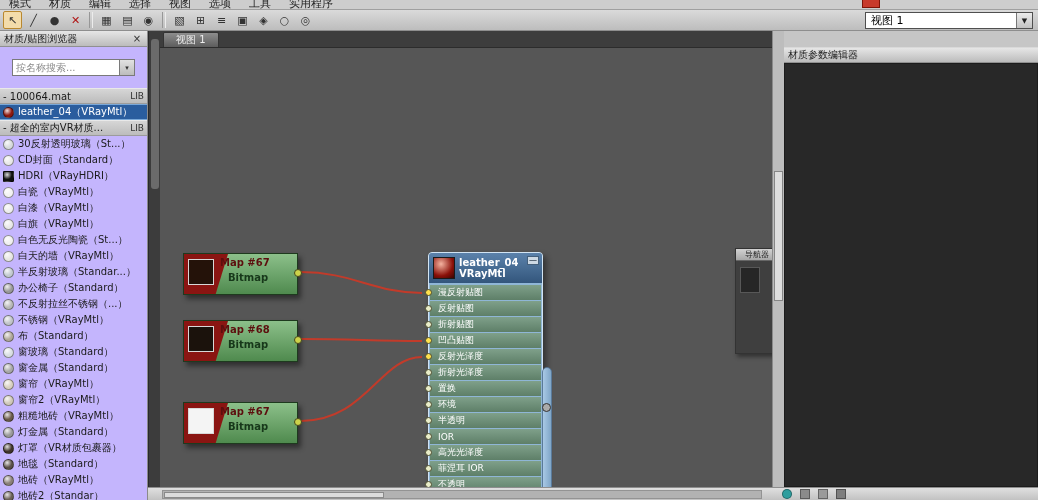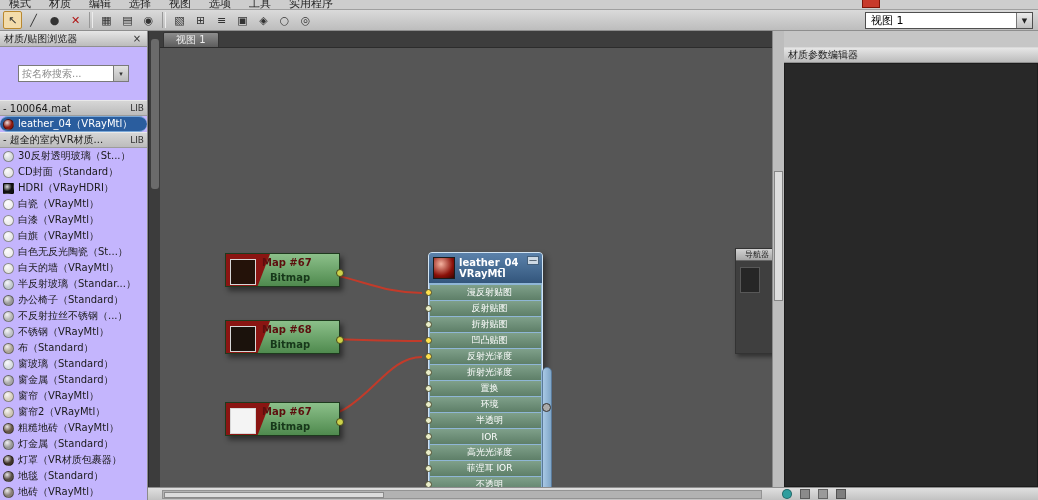--- a/index.html
+++ b/index.html
@@ -21,69 +21,69 @@
   .view-combo { position:absolute; right:5px; top:2px; width:168px; height:17px; background:#fff; border:1px solid #4f4f4f; display:flex; align-items:stretch; }
   .view-combo .vc-label { flex:1; display:flex; align-items:center; padding-left:5px; font-size:11px; color:#000; }
   .view-combo .arrow-btn { width:16px; background:linear-gradient(#ececec,#c3c3c3); border-left:1px solid #777; display:flex; align-items:center; justify-content:center; font-size:7px; color:#222; }
   .close-frag { position:absolute; right:158px; top:0; width:18px; height:8px; background:#c83a2b; border:1px solid #7e1407; border-top:none; }
 
   
   .browser { position:absolute; left:0; top:31px; width:148px; height:469px; background:#c4b5fd; border-right:1px solid #8a8a8a; display:flex; flex-direction:column; overflow:hidden; }
   .panel-header { height:16px; flex:none; background:linear-gradient(#e6e6e6,#bcbcbc); border-bottom:1px solid #909090; display:flex; align-items:center; padding:0 4px; font-size:10px; color:#222; }
   .panel-header .title { flex:1; white-space:nowrap; overflow:hidden; }
   .close-x { width:12px; height:12px; display:flex; align-items:center; justify-content:center; font-size:10px; color:#333; flex:none; }
-  .search-row { height:17px; flex:none; margin:18px; display:flex; }
+  .search-row { height:17px; flex:none; margin:12px; display:flex; }
   .search-input { flex:1; min-width:0; height:17px; border:1px solid #7a7a7a; background:#fff; font-size:10px; padding:0 3px; color:#444; }
   .search-input::placeholder { color:#8a8a8a; }
   .search-btn { width:15px; height:17px; background:linear-gradient(#e2e2e2,#bcbcbc); border:1px solid #7a7a7a; border-left:none; font-size:7px; display:flex; align-items:center; justify-content:center; color:#333; }
   .mat-list { flex:1; overflow:hidden; }
   .row { height:16px; display:flex; align-items:center; padding:0 3px; font-size:10px; white-space:nowrap; overflow:hidden; color:#1a1a1a; }
   .row.group { background:linear-gradient(#d6d6d6,#bcbcbc); border-top:1px solid #e9e9e9; border-bottom:1px solid #9c9c9c; }
   .row .icon { width:11px; height:11px; flex:none; border-radius:50%; margin-right:4px; border:1px solid rgba(0,0,0,.4);
                background:radial-gradient(circle at 35% 30%, rgba(255,255,255,.85), rgba(255,255,255,0) 55%), var(--c,#ccc); }
   .row .icon.square { border-radius:1px; }
   .row .label { flex:1; overflow:hidden; }
   .row .badge { font-size:9px; color:#333; flex:none; }
-  .row.selected { background:#2a5d9e; color:#fff; border-top:1px solid #7aa8d8; border-bottom:1px solid #7aa8d8;border-radius:8px; }
+  .row.selected { background:#2a5d9e; color:#fff; border-top:1px solid #7aa8d8; border-bottom:1px solid #7aa8d8; }
   .row.selected .badge { color:#dce8f4; }
 
   
   .browser-sb { position:absolute; left:148px; top:31px; width:12px; height:469px; background:#3c3c3c; border-left:1px solid #2a2a2a; }
   .browser-sb .thumb { position:absolute; left:2px; top:8px; width:8px; height:150px; background:#6b6b6b; border-radius:3px; }
 
   
   .nodeview { position:absolute; left:160px; top:31px; width:612px; height:456px; background:#565656; overflow:hidden; }
   .tabbar { height:17px; background:#3d3d3d; border-bottom:1px solid #2c2c2c; display:flex; align-items:flex-end; padding-left:3px; }
   .tab { height:15px; padding:0 12px; background:linear-gradient(#8d8d8d,#5d5d5d); border:1px solid #333; border-bottom:none; color:#eee; font-size:10px; display:flex; align-items:center; border-radius:2px 2px 0 0; }
   .canvas { position:relative; width:612px; height:439px; overflow:hidden; background:#565656; }
   .wires { position:absolute; left:0; top:0; pointer-events:none; }
   .wires path { stroke:#c23b2a; stroke-width:2; fill:none; }
 
   
-  .bnode { position:absolute; left:23px; width:115px; height:34px; border:1px solid #1e3a1e;
-           background:linear-gradient(#8cc08a,#4f8a4e); box-shadow:3px 4px 5px rgba(0,0,0,.45);margin-left:42px; }
+  .bnode { position:absolute; left:23px; width:115px; height:42px; border:1px solid #1e3a1e;
+           background:linear-gradient(#8cc08a,#4f8a4e); box-shadow:3px 4px 5px rgba(0,0,0,.45); }
   .bnode .thumbwrap { position:absolute; left:0; top:0; bottom:0; width:44px; background:#8a1512;
            clip-path:polygon(0 0,100% 0,72% 100%,0 100%); }
   .bnode .bthumb { position:absolute; left:4px; top:5px; width:26px; height:26px; border:1px solid #d8d8d8; background:#241209; }
   .bnode .btitle { position:absolute; left:36px; top:3px; font-size:10px; font-weight:bold; color:#5c0e0e; }
   .bnode .bsub { position:absolute; left:44px; top:18px; font-size:10px; font-weight:bold; color:#17381a; }
   .bnode .out-dot { position:absolute; right:-5px; top:15px; width:8px; height:8px; border-radius:50%; background:#ccd24a; border:1px solid #44461c; }
 
   
   .mnode { position:absolute; left:268px; top:204px; width:115px; height:240px; background:#8fb6d6; border:1px solid #d2e4f3; border-radius:4px; box-shadow:3px 4px 6px rgba(0,0,0,.45); }
   .mnode-scroll { position:absolute; right:-10px; top:114px; width:10px; height:164px; background:linear-gradient(90deg,#a9c9e5,#7fa6c8); border:1px solid #5a7a9a; border-radius:5px; }
   .mnode-header { position:relative; height:30px; background:linear-gradient(#5b82ab,#33567c); border-radius:3px 3px 0 0; display:flex; align-items:center; padding:2px 4px; }
   .mnode-thumb { width:22px; height:22px; flex:none; border:1px solid #1a1a1a;
                  background:radial-gradient(circle at 35% 30%, #f4b3a0, #8a1008 62%, #380300); }
   .mnode-titles { margin-left:4px; color:#fff; line-height:1.15; overflow:hidden; }
   .mnode-title { display:block; font-size:10px; font-weight:bold; white-space:nowrap; }
   .mnode-sub { display:block; font-size:10px; font-weight:bold; white-space:nowrap; }
   .collapse-btn { position:absolute; right:3px; top:3px; width:12px; height:9px; background:#cdd9e4; border:1px solid #44607c; font-size:8px; line-height:7px; text-align:center; color:#123; }
   .slots { padding:2px 1px 0 1px; }
-  .slot { position:relative; height:15px; margin-bottom:1px; background:linear-gradient(#7fa08a,#5e7f68); display:flex; align-items:center; padding-left:8px; color:#fff; font-size:9px; white-space:nowrap; overflow:visible;justify-content:center; }
+  .slot { position:relative; height:15px; margin-bottom:1px; background:linear-gradient(#7fa08a,#5e7f68); display:flex; align-items:center; padding-left:8px; color:#fff; font-size:9px; white-space:nowrap; overflow:visible; }
   .slot .dot { position:absolute; left:-5px; top:4px; width:7px; height:7px; border-radius:50%; border:1px solid #4c4c30; background:#e9edc9; }
   .slot .slot-label { overflow:hidden; }
   .mnode-out { position:absolute; right:-9px; top:150px; width:9px; height:9px; border-radius:50%; background:#ababab; border:1px solid #333; }
 
   
   .navigator { position:absolute; left:575px; top:200px; width:44px; height:106px; background:#9a9a9a; border:1px solid #333; box-shadow:2px 3px 4px rgba(0,0,0,.4); }
   .nav-title { height:12px; background:linear-gradient(#d2d2d2,#a8a8a8); font-size:8px; display:flex; align-items:center; justify-content:center; color:#222; border-bottom:1px solid #666; white-space:nowrap; overflow:hidden; }
   .nav-body { position:absolute; top:12px; left:0; right:0; bottom:0; background:#3f3f3f; }
   .nav-thumb { position:absolute; left:4px; top:6px; width:20px; height:26px; background:#262626; border:1px solid #585858; }
 

